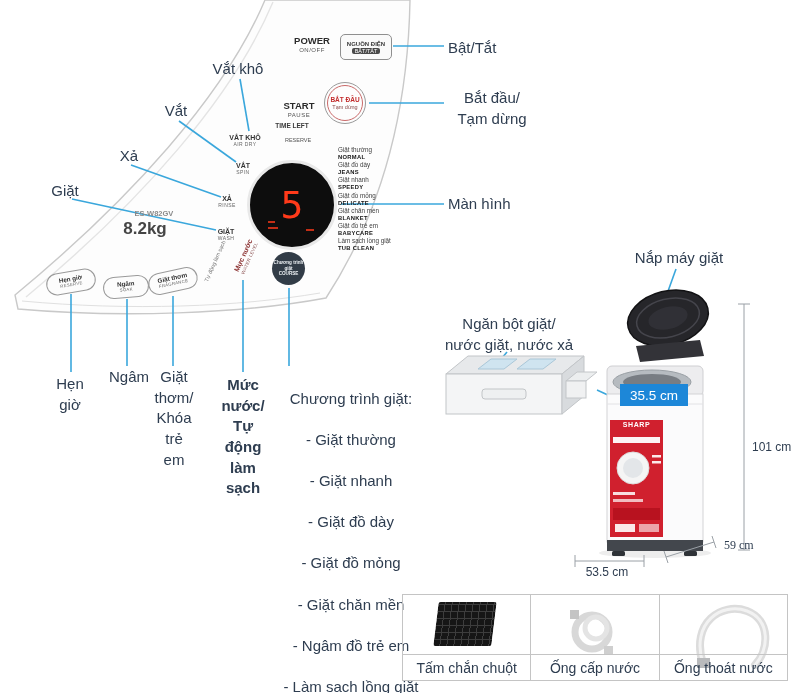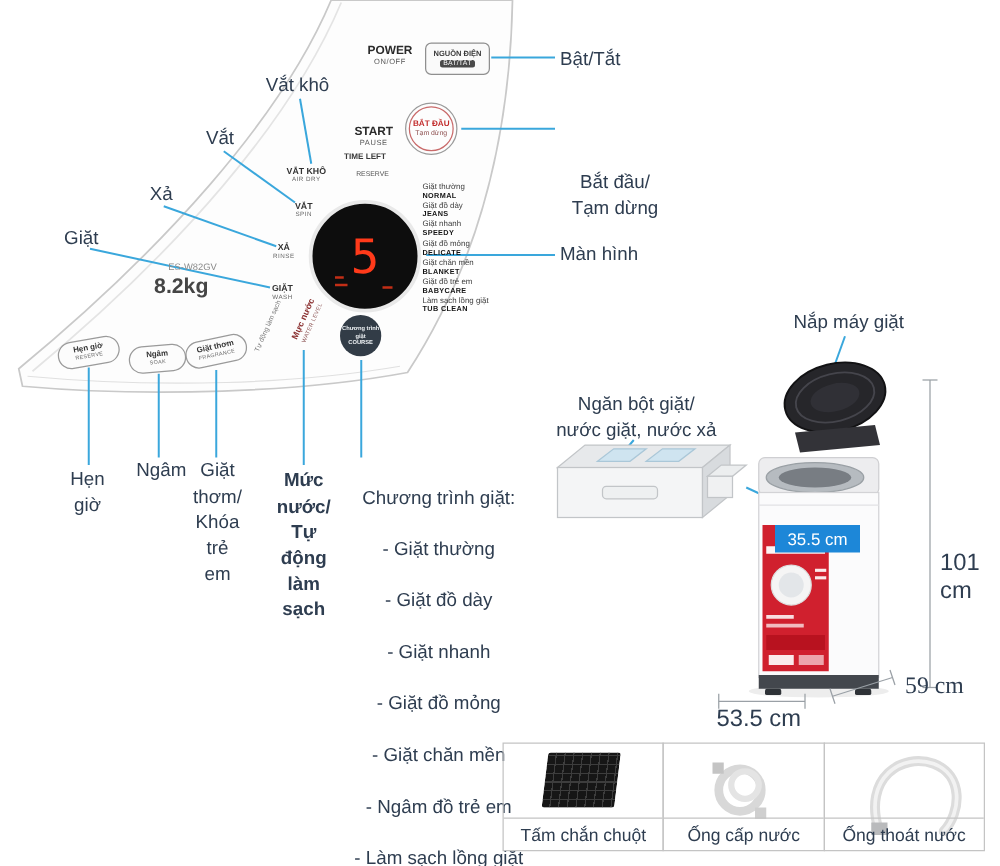--- a/index.html
+++ b/index.html
@@ -5,22 +5,22 @@
   html,body{margin:0;padding:0;background:#fff;}
   .stage{position:relative;width:800px;height:693px;background:#ffffff;overflow:hidden;
          font-family:"Liberation Sans",sans-serif;color:#2e3d50;}
   svg{position:absolute;left:0;top:0;z-index:1;}
   .ann{position:absolute;z-index:2;color:#2e3d50;font-size:15px;line-height:1.38;
        white-space:pre-line;text-align:center;}
   .ann.la{text-align:left;}
   .course{position:absolute;z-index:2;left:262px;top:368px;width:178px;text-align:center;
           font-size:15px;line-height:20.6px;color:#2e3d50;white-space:pre-line;}
   .bluebox{position:absolute;z-index:2;left:620px;top:384px;width:68px;height:22px;background:#1d87d8;
-           color:#fff;font-size:13.5px;display:flex;align-items:center;justify-content:center;margin-top:36px;}
-  .dim{position:absolute;z-index:2;font-size:19px;color:#2e3d50;}
+           color:#fff;font-size:13.5px;display:flex;align-items:center;justify-content:center;}
+  .dim{position:absolute;z-index:2;font-size:12px;color:#2e3d50;}
   .ctl{position:absolute;z-index:2;text-align:center;color:#333;line-height:1.15;}
   .ctl .b1{font-size:9.5px;font-weight:bold;color:#2b2b2b;}
   .ctl .b2{font-size:6px;color:#555;letter-spacing:.5px;}
   .panelbtn{position:absolute;z-index:2;border:1.5px solid #8f8f8f;border-radius:5px;background:#fafafa;
             display:flex;flex-direction:column;align-items:center;justify-content:center;gap:1px;box-sizing:border-box;}
   .panelbtn .t1{font-size:6px;font-weight:bold;color:#3a3a3a;}
   .panelbtn .t2{font-size:5.5px;color:#fff;background:#4a4a4a;border-radius:2px;padding:0 3px;}
   .startbtn{position:absolute;z-index:2;left:324px;top:82px;width:42px;height:42px;border-radius:50%;
             border:1.5px solid #9a9a9a;background:#fdfdfd;box-sizing:border-box;display:flex;align-items:center;justify-content:center;}
   .startbtn .inner{width:34px;height:34px;border-radius:50%;border:1px solid #c96a6a;display:flex;flex-direction:column;
@@ -52,21 +52,21 @@
   .acc-title{position:absolute;z-index:2;left:396px;top:571px;width:132px;text-align:center;font-size:15px;color:#2e3d50;}
   .acc-table{position:absolute;z-index:2;left:402px;top:594px;width:386px;height:87px;display:flex;text-align:right;}
   .acc-cell{flex:1;border:1px solid #c4c4c4;margin-left:-1px;display:flex;flex-direction:column;box-sizing:border-box;}
   .acc-cell:first-child{margin-left:0;}
   .acc-img{flex:1;position:relative;}
   .acc-label{height:25px;border-top:1px solid #c4c4c4;display:flex;align-items:center;justify-content:center;
              font-size:14px;color:#2e3d50;}
   .rat{position:absolute;left:33px;top:7px;width:58px;height:44px;background:#161616;transform:skewX(-7deg);
        background-image:repeating-linear-gradient(90deg,transparent 0 6px,#3d3d3d 6px 7px),
                         repeating-linear-gradient(0deg,transparent 0 6px,#3d3d3d 6px 7px);border-radius:2px;}
-  .modeltxt{position:absolute;z-index:2;left:122px;top:209px;width:64px;text-align:center;font-size:7.5px;color:#8a8a8a;font-weight:normal;}
+  .modeltxt{position:absolute;z-index:2;left:122px;top:209px;width:64px;text-align:center;font-size:7.5px;color:#8a8a8a;font-weight:bold;}
   .captxt{position:absolute;z-index:2;left:112px;top:219px;width:66px;text-align:center;font-size:17px;font-weight:bold;color:#454545;}
 </style>
 </head>
 <body>
 
 <div class="stage">
 
   <svg width="800" height="693" viewBox="0 0 800 693">
 
     <g>
@@ -156,21 +156,21 @@
       <path d="M703,664 C690,622 722,602 747,611 C771,620 769,650 755,665" stroke="#f2f2f2" stroke-width="3" stroke-linecap="round"></path>
       <rect x="697" y="658" width="13" height="10" fill="#b9babc"></rect>
     </g>
   </svg>
 
   <div class="ann" style="left:200px;top:59px;width:76px;">Vắt khô</div>
   <div class="ann" style="left:150px;top:101px;width:52px;">Vắt</div>
   <div class="ann" style="left:104px;top:146px;width:50px;">Xả</div>
   <div class="ann" style="left:38px;top:181px;width:54px;">Giặt</div>
   <div class="ann la" style="left:448px;top:38px;width:90px;">Bật/Tắt</div>
-  <div class="ann" style="left:446px;top:88px;width:92px;margin-top:48px;">Bắt đầu/
+  <div class="ann" style="left:446px;top:88px;width:92px;">Bắt đầu/
 Tạm dừng</div>
   <div class="ann la" style="left:448px;top:194px;width:90px;">Màn hình</div>
   <div class="ann" style="left:616px;top:248px;width:126px;">Nắp máy giặt</div>
   <div class="ann" style="left:430px;top:314px;width:158px;">Ngăn bột giặt/
 nước giặt, nước xả</div>
   <div class="ann" style="left:45px;top:374px;width:50px;">Hẹn
 giờ</div>
   <div class="ann" style="left:102px;top:367px;width:54px;">Ngâm</div>
   <div class="ann" style="left:146px;top:367px;width:56px;">Giặt
 thơm/
@@ -180,22 +180,22 @@
   <div class="ann" style="left:213px;top:375px;width:60px;font-weight:bold;">Mức
 nước/
 Tự
 động
 làm
 sạch</div>
 
   <div class="course">
     <div>Chương trình giặt:</div>
     <div>- Giặt thường</div>
+    <div>- Giặt nhanh</div>
     <div>- Giặt đồ dày</div>
-    <div>- Giặt nhanh</div>
     <div>- Giặt đồ mỏng</div>
     <div>- Giặt chăn mền</div>
     <div>- Ngâm đồ trẻ em</div>
     <div>- Làm sạch lồng giặt</div>
   </div>
 
   <div class="ctl" style="left:288px;top:36px;width:48px;">
     <div class="b1">POWER</div>
     <div class="b2">ON/OFF</div>
   </div>

